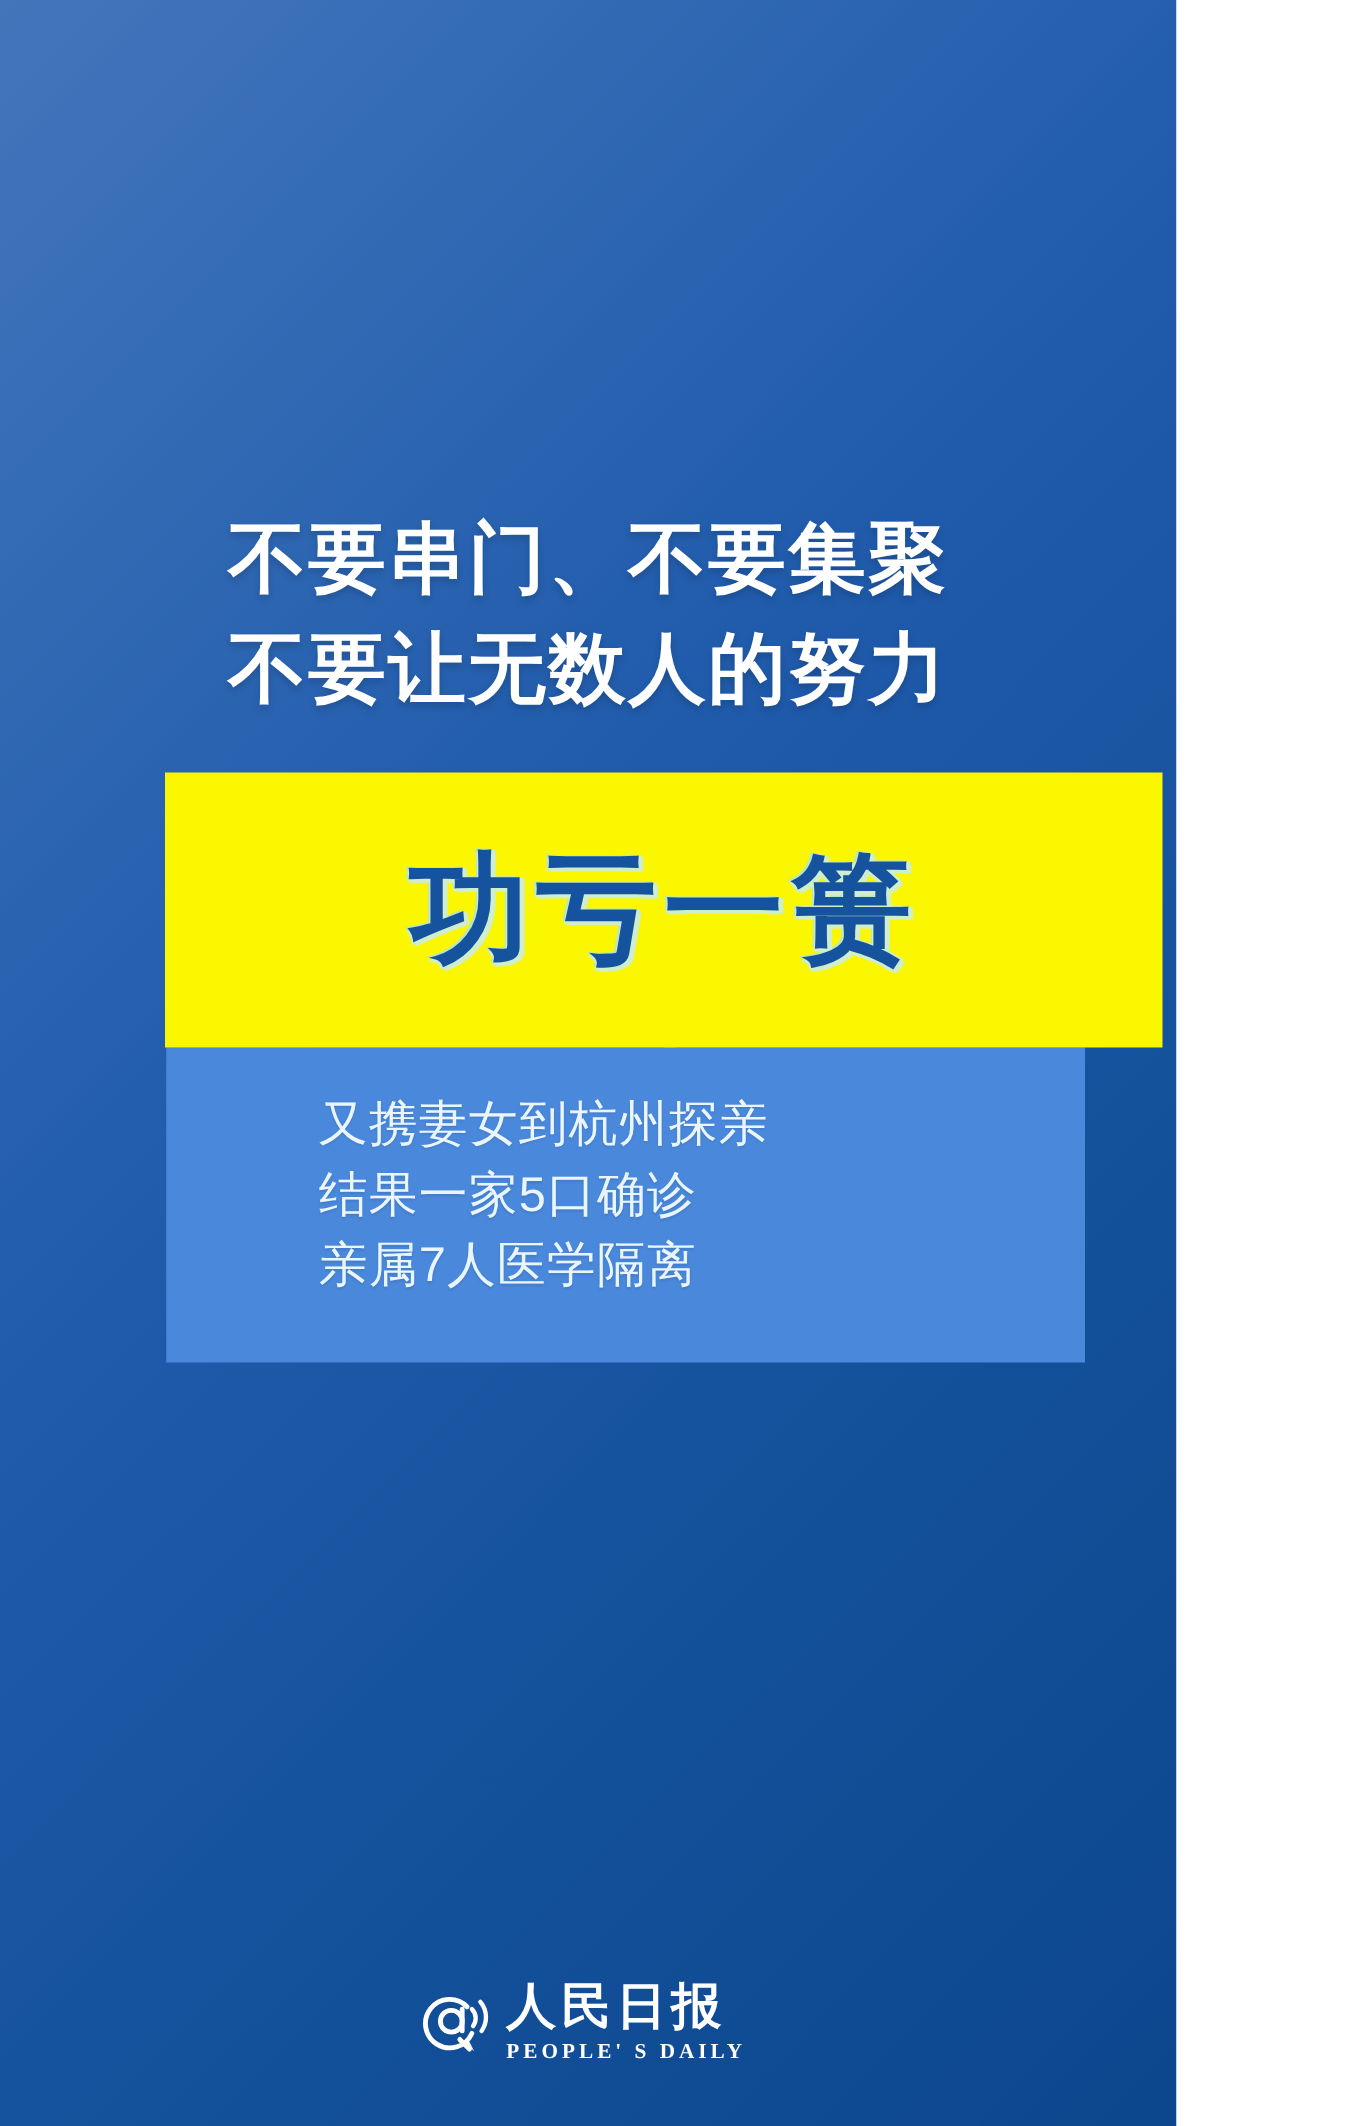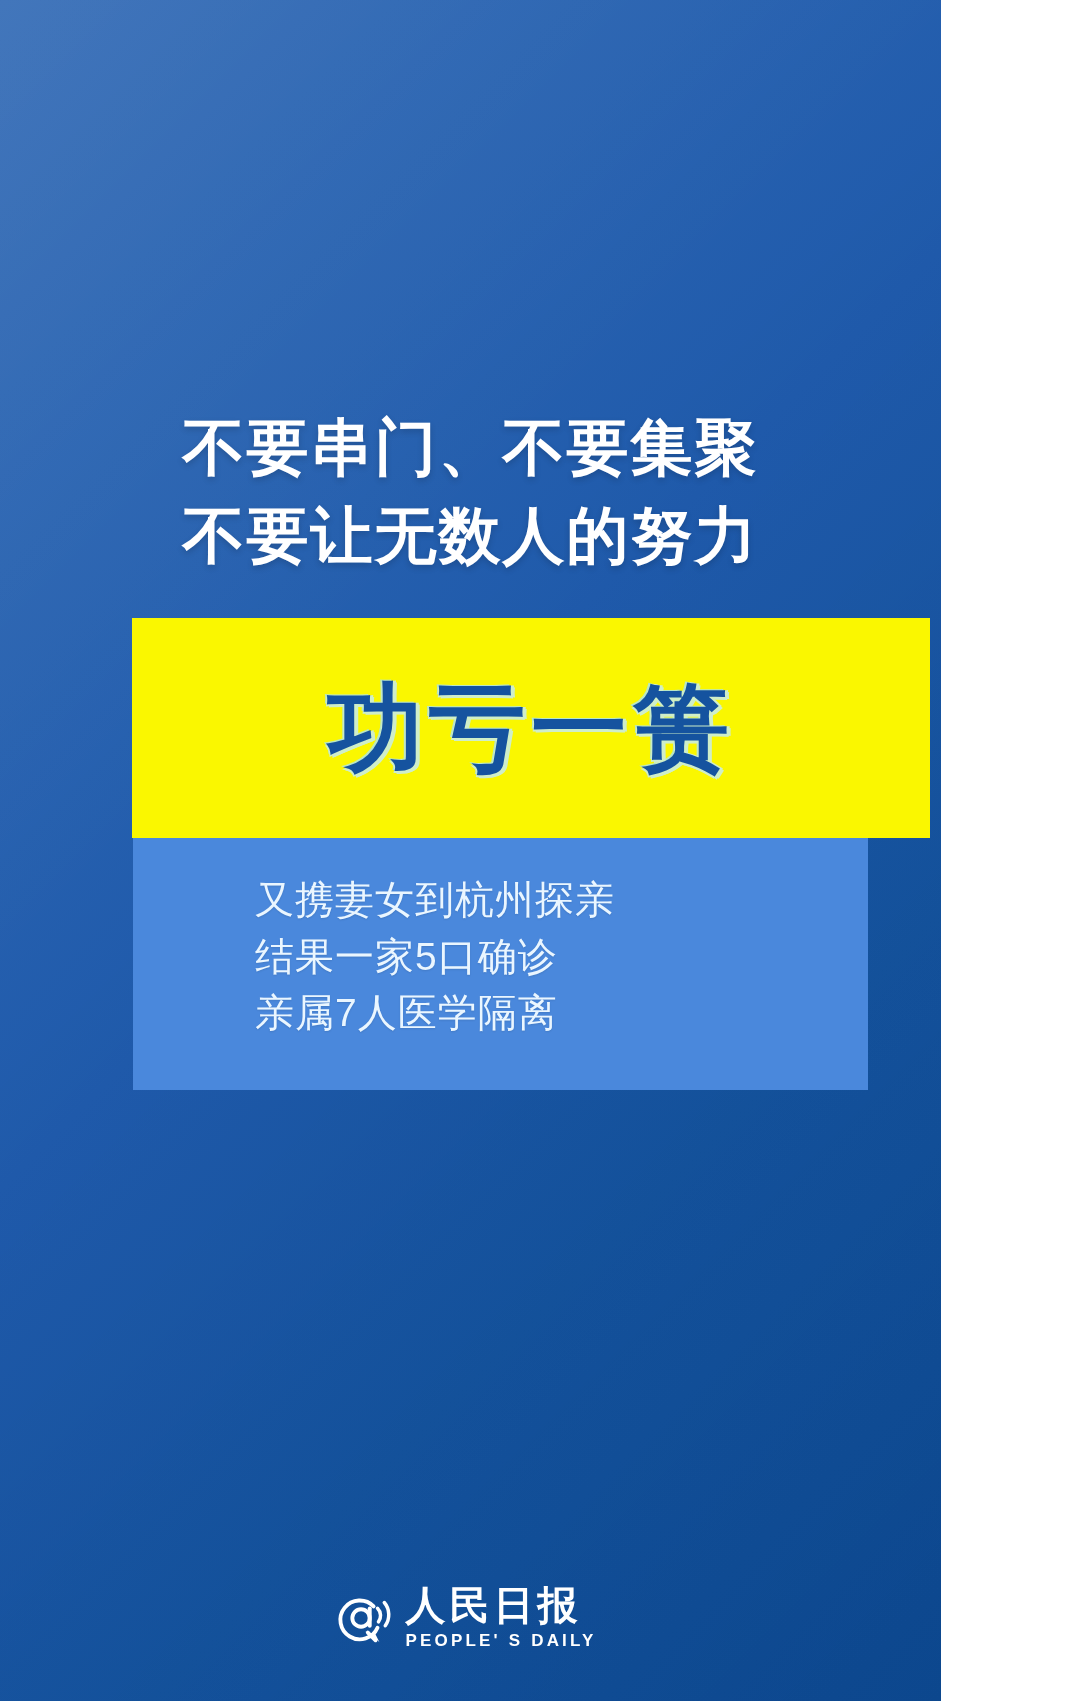--- a/index.html
+++ b/index.html
@@ -102,21 +102,21 @@
     white-space:nowrap;
     text-shadow:0 1px 2px rgba(0,0,0,0.10);
   }
 
   
   .logo{
     position:absolute;
     left:0;right:13px;
     bottom:52px;
     display:flex;
-    align-items:flex-end;
+    align-items:center;
     justify-content:center;
     z-index:3;
   }
   .logo-mark{
     width:62px;height:62px;
     margin-right:12px;
     flex:0 0 auto;
   }
   .logo-textwrap{
     display:flex;
@@ -131,20 +131,21 @@
     letter-spacing:4px;
     white-space:nowrap;
   }
   .logo-en{
     color:#ffffff;
     font-size:17px;
     font-weight:bold;
     letter-spacing:3.2px;
     margin-top:7px;
     white-space:nowrap;
+    font-family:Liberation Serif, serif;
   }
 </style>
 </head>
 <body>
 
 <div id="poster">
 
   <div class="headline">
     <span class="hl-line">不要串门、不要集聚</span>
     <span class="hl-line">不要让无数人的努力</span>

